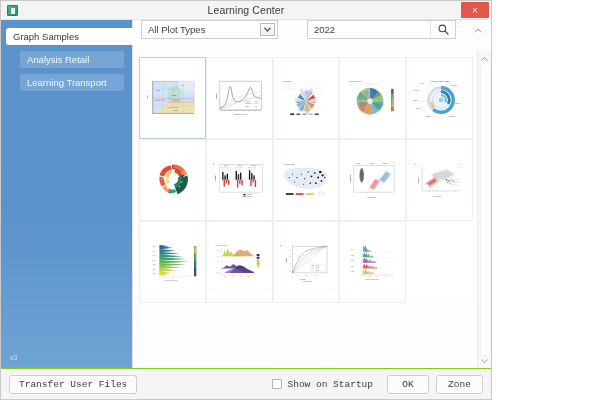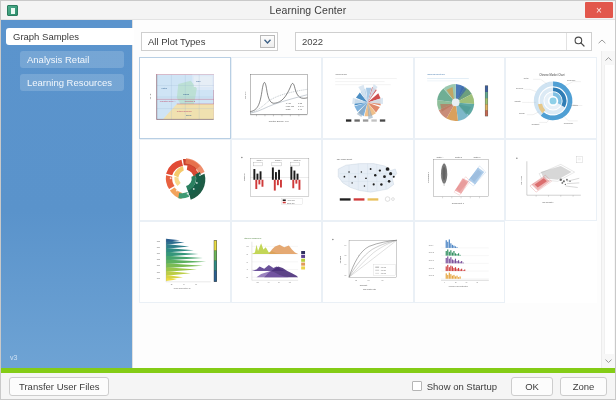--- a/index.html
+++ b/index.html
@@ -4,21 +4,21 @@
 <style>
   * { box-sizing: border-box; margin: 0; padding: 0; }
   html, body {
     width: 616px; height: 400px;
     font-family: "Liberation Sans", sans-serif;
     background: #ffffff;
     overflow: hidden;
   }
   .window {
     position: relative;
-    width: 616px; height: 400px;
+    width: 492px; height: 400px;
     background: #fbfbfb;
     display: flex; flex-direction: column;
     border: 1px solid #c9c9c9;
   }
 
   
   .titlebar {
     position: relative;
     height: 19px;
     background: #f4f4f4;
@@ -109,23 +109,24 @@
   .content {
     flex: 1;
     display: flex; flex-direction: column;
     min-width: 0;
     background: #ffffff;
     border-left: 1px solid #e0e0e0;
   }
   .toolbar {
     height: 31px;
     flex: 0 0 31px;
-    display: flex; align-items: flex-end;
+    display: flex; align-items: flex-start;
     padding: 0 3px 0 8px;
     background: #fdfdfd;
+    gap: 12px;
   }
   .select-box {
     width: 137px; height: 19px;
     border: 1px solid #cfcfcf;
     background: #ffffff;
     display: flex; align-items: center;
     font-size: 9.5px; color: #3c3c3c;
     padding-left: 6px;
     position: relative;
     cursor: pointer;
@@ -215,23 +216,24 @@
     flex: 1; width: 10px;
     background: #ffffff;
     margin: 1px 0;
     border-left: 1px solid #f0f0f0;
   }
 
   
   .footer {
     height: 31px; flex: 0 0 31px;
     background: #f5f5f5;
-    border-top: 5px solid #84cc16;
+    border-top: 1px solid #84cc16;
     display: flex; align-items: center;
     padding: 8px 8px;
+    font-family: Liberation Mono, monospace;
   }
   .btn {
     height: 19px;
     border: 1px solid #cdcdcd;
     border-radius: 3px;
     background: #fcfcfc;
     font-size: 9.5px;
     color: #3c3c3c;
     display: flex; align-items: center; justify-content: center;
     padding: 0 9px;
@@ -270,21 +272,21 @@
   <div class="body">
 
     <div class="sidebar">
       <div class="side-item active">
         <span>Graph Samples</span>
       </div>
       <div class="side-item">
         <span>Analysis Retail</span>
       </div>
       <div class="side-item">
-        <span>Learning Resources</span>
+        <span>Learning Transport</span>
       </div>
       <div class="version">v3</div>
     </div>
 
     <div class="content">
 
       <div class="toolbar">
         <div class="select-box">
           <span>All Plot Types</span>
           <span class="select-arrow">

